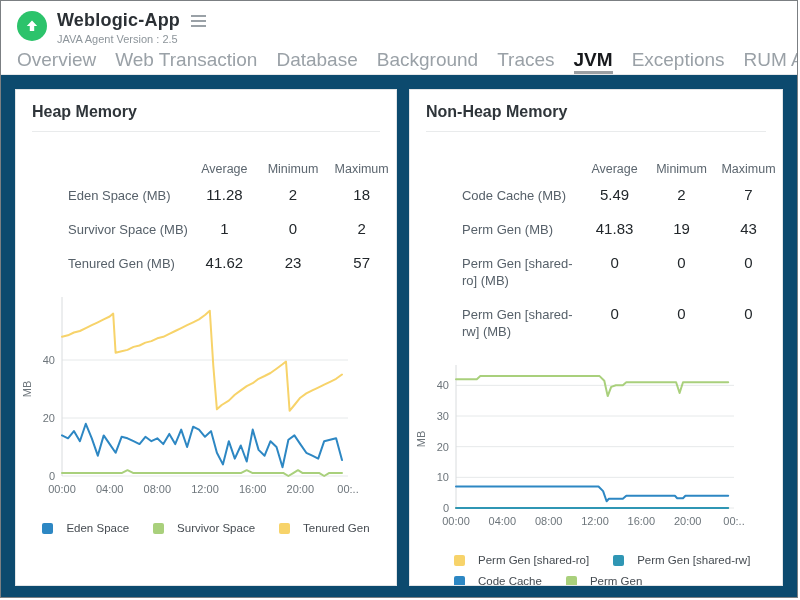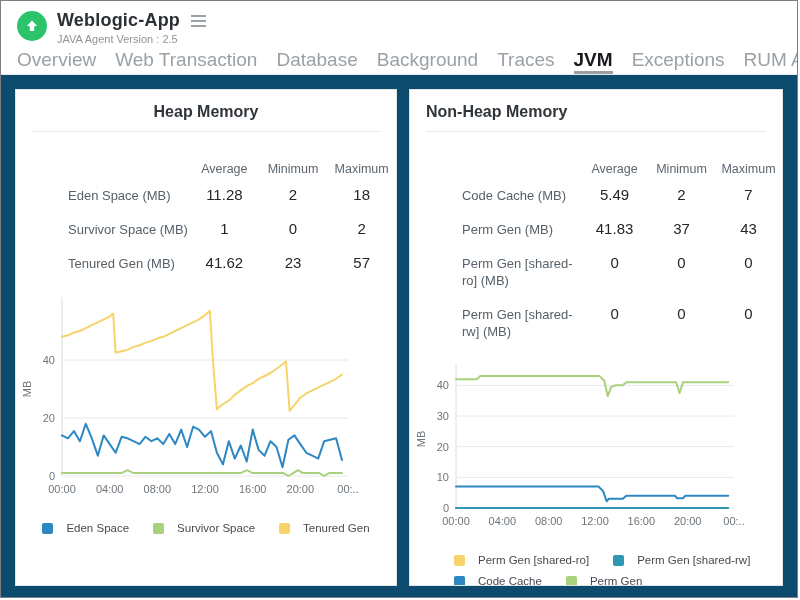--- a/index.html
+++ b/index.html
@@ -79,21 +79,21 @@
         <div class="tab">Background</div>
         <div class="tab">Traces</div>
         <div class="tab active">JVM</div>
         <div class="tab">Exceptions</div>
         <div class="tab">RUM Analytics</div>
       </div>
   </div>
 
   <div class="content" id="panels">
       <section class="panel panel-heap">
-        <h2 class="panel-title" style="margin: 0px; text-align: center;">Heap Memory</h2>
+        <h2 class="panel-title" style="margin: 0px;">Heap Memory</h2>
         <div class="divider"></div>
         <div class="mtable">
           <div class="mrow hdr">
             <div class="mlabel"></div>
             <div class="mhead">Average</div>
             <div class="mhead">Minimum</div>
             <div class="mhead">Maximum</div>
           </div>
           <div class="mrow">
             <div class="mlabel">Eden Space (MB)</div>
@@ -163,21 +163,21 @@
           </div>
           <div class="mrow">
             <div class="mlabel">Code Cache (MB)</div>
             <div class="mcell">5.49</div>
             <div class="mcell">2</div>
             <div class="mcell">7</div>
           </div>
           <div class="mrow">
             <div class="mlabel">Perm Gen (MB)</div>
             <div class="mcell">41.83</div>
-            <div class="mcell">37</div>
+            <div class="mcell">19</div>
             <div class="mcell">43</div>
           </div>
           <div class="mrow">
             <div class="mlabel">Perm Gen [shared-ro] (MB)</div>
             <div class="mcell">0</div>
             <div class="mcell">0</div>
             <div class="mcell">0</div>
           </div>
           <div class="mrow">
             <div class="mlabel">Perm Gen [shared-rw] (MB)</div>

